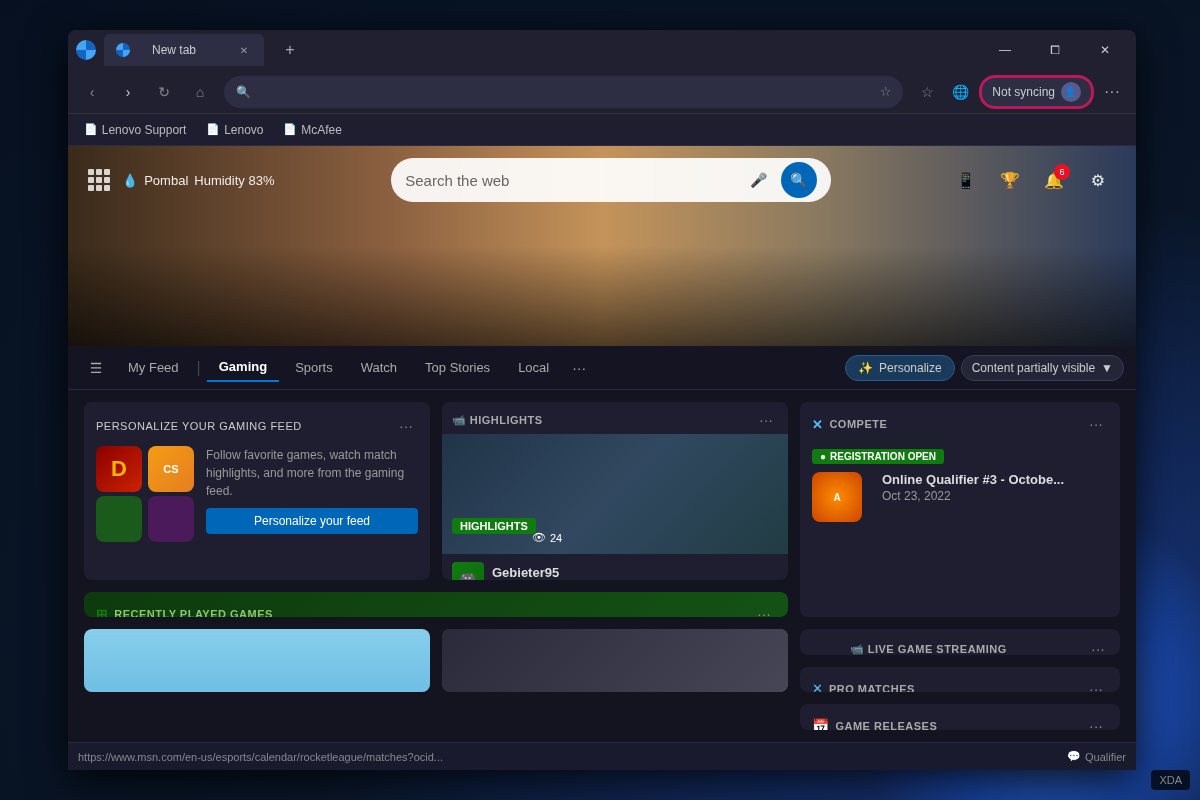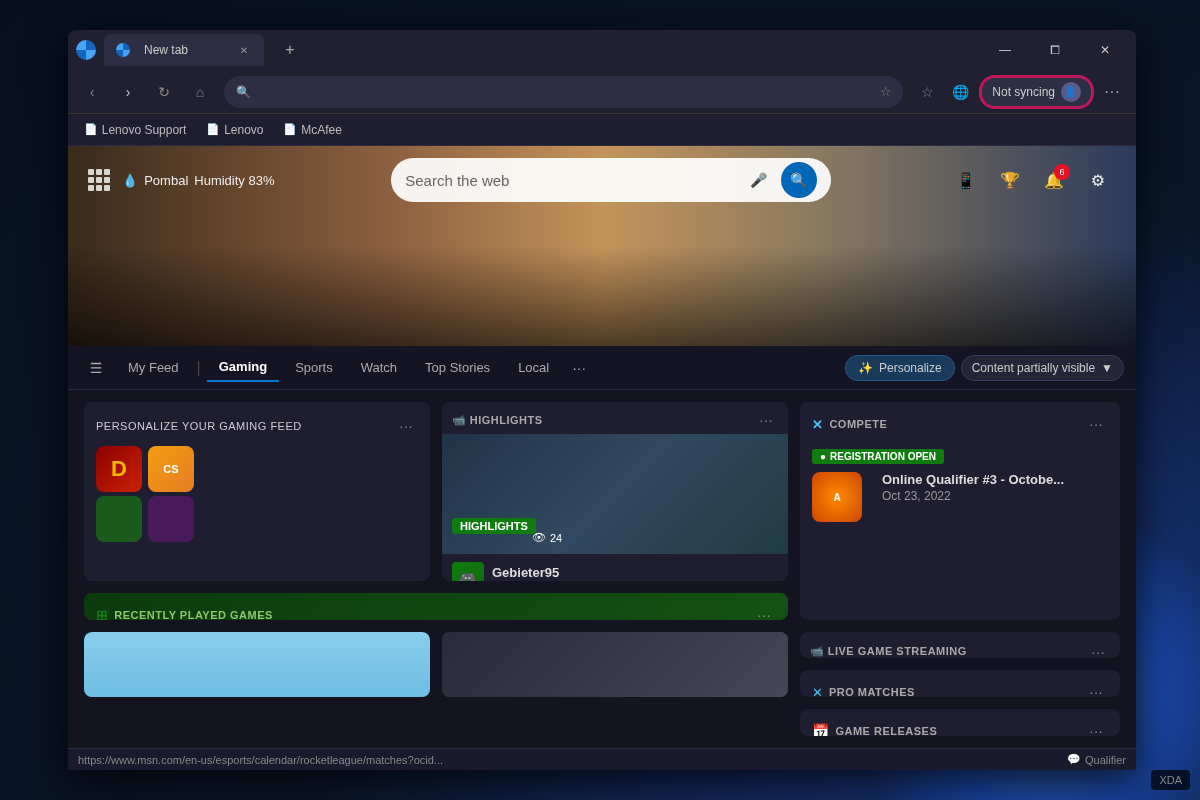--- a/index.html
+++ b/index.html
@@ -63,21 +63,21 @@
     }
     .browser-icon {
       width: 20px;
       height: 20px;
       background: conic-gradient(#1565c0 0deg 90deg, #42a5f5 90deg 180deg, #1565c0 180deg 270deg, #42a5f5 270deg 360deg);
       border-radius: 50%;
     }
     .tab {
       display: flex;
       align-items: center;
-      gap: 14px;
+      gap: 22px;
       background: #2d2d44;
       padding: 16px 12px;
       border-radius: 6px 6px 0 0;
       height: 32px;
       min-width: 160px;
       justify-content: flex-end;
     }
     .tab-icon {
       width: 14px;
       height: 14px;
@@ -743,20 +743,21 @@
     }
     .ls-title {
       font-size: 11px;
       font-weight: 700;
       color: #aaa;
       text-transform: uppercase;
       letter-spacing: 0.5px;
       display: flex;
       align-items: center;
       gap: 4px;
+      margin-left: 40px;
     }
 
     
     .pro-matches-card {
       grid-column: 3;
       grid-row: 4;
       background: #1e1e30;
       border-radius: 8px;
       overflow: hidden;
     }
@@ -807,21 +808,21 @@
     .game-releases-card {
       grid-column: 3;
       grid-row: 5;
       background: #1e1e30;
       border-radius: 8px;
       overflow: hidden;
     }
 
     
     .status-bar {
-      height: 22px;
+      height: 28px;
       background: #1a1a2e;
       display: flex;
       align-items: center;
       padding: 0 10px;
       flex-shrink: 0;
       border-top: 1px solid #2a2a3e;
     }
     .status-url {
       font-size: 11px;
       color: #888;
@@ -967,20 +968,24 @@
           <span class="gaming-header-title">PERSONALIZE YOUR GAMING FEED</span>
           <span class="card-more">···</span>
         </div>
         <div class="gaming-content">
           <div class="gaming-icons-grid">
             <div class="game-icon-box dota-bg"></div>
             <div class="game-icon-box csgo-bg"></div>
             <div class="game-icon-box" style="background:#1a5a1a;"></div>
             <div class="game-icon-box" style="background:#4a1a5a;"></div>
           </div>
+          <div style="flex:1;">
+            <p class="gaming-desc">Follow favorite games, watch match highlights, and more from the gaming feed.</p>
+            <button class="personalize-feed-btn">Personalize your feed</button>
+          </div>
         </div>
       </div>
 
       <div class="highlights-card">
         <div class="highlights-header">
           <span class="highlights-header-title">📹 HIGHLIGHTS</span>
           <span class="card-more">···</span>
         </div>
         <div class="highlights-bg">
           <div class="highlights-content-bg"></div>

